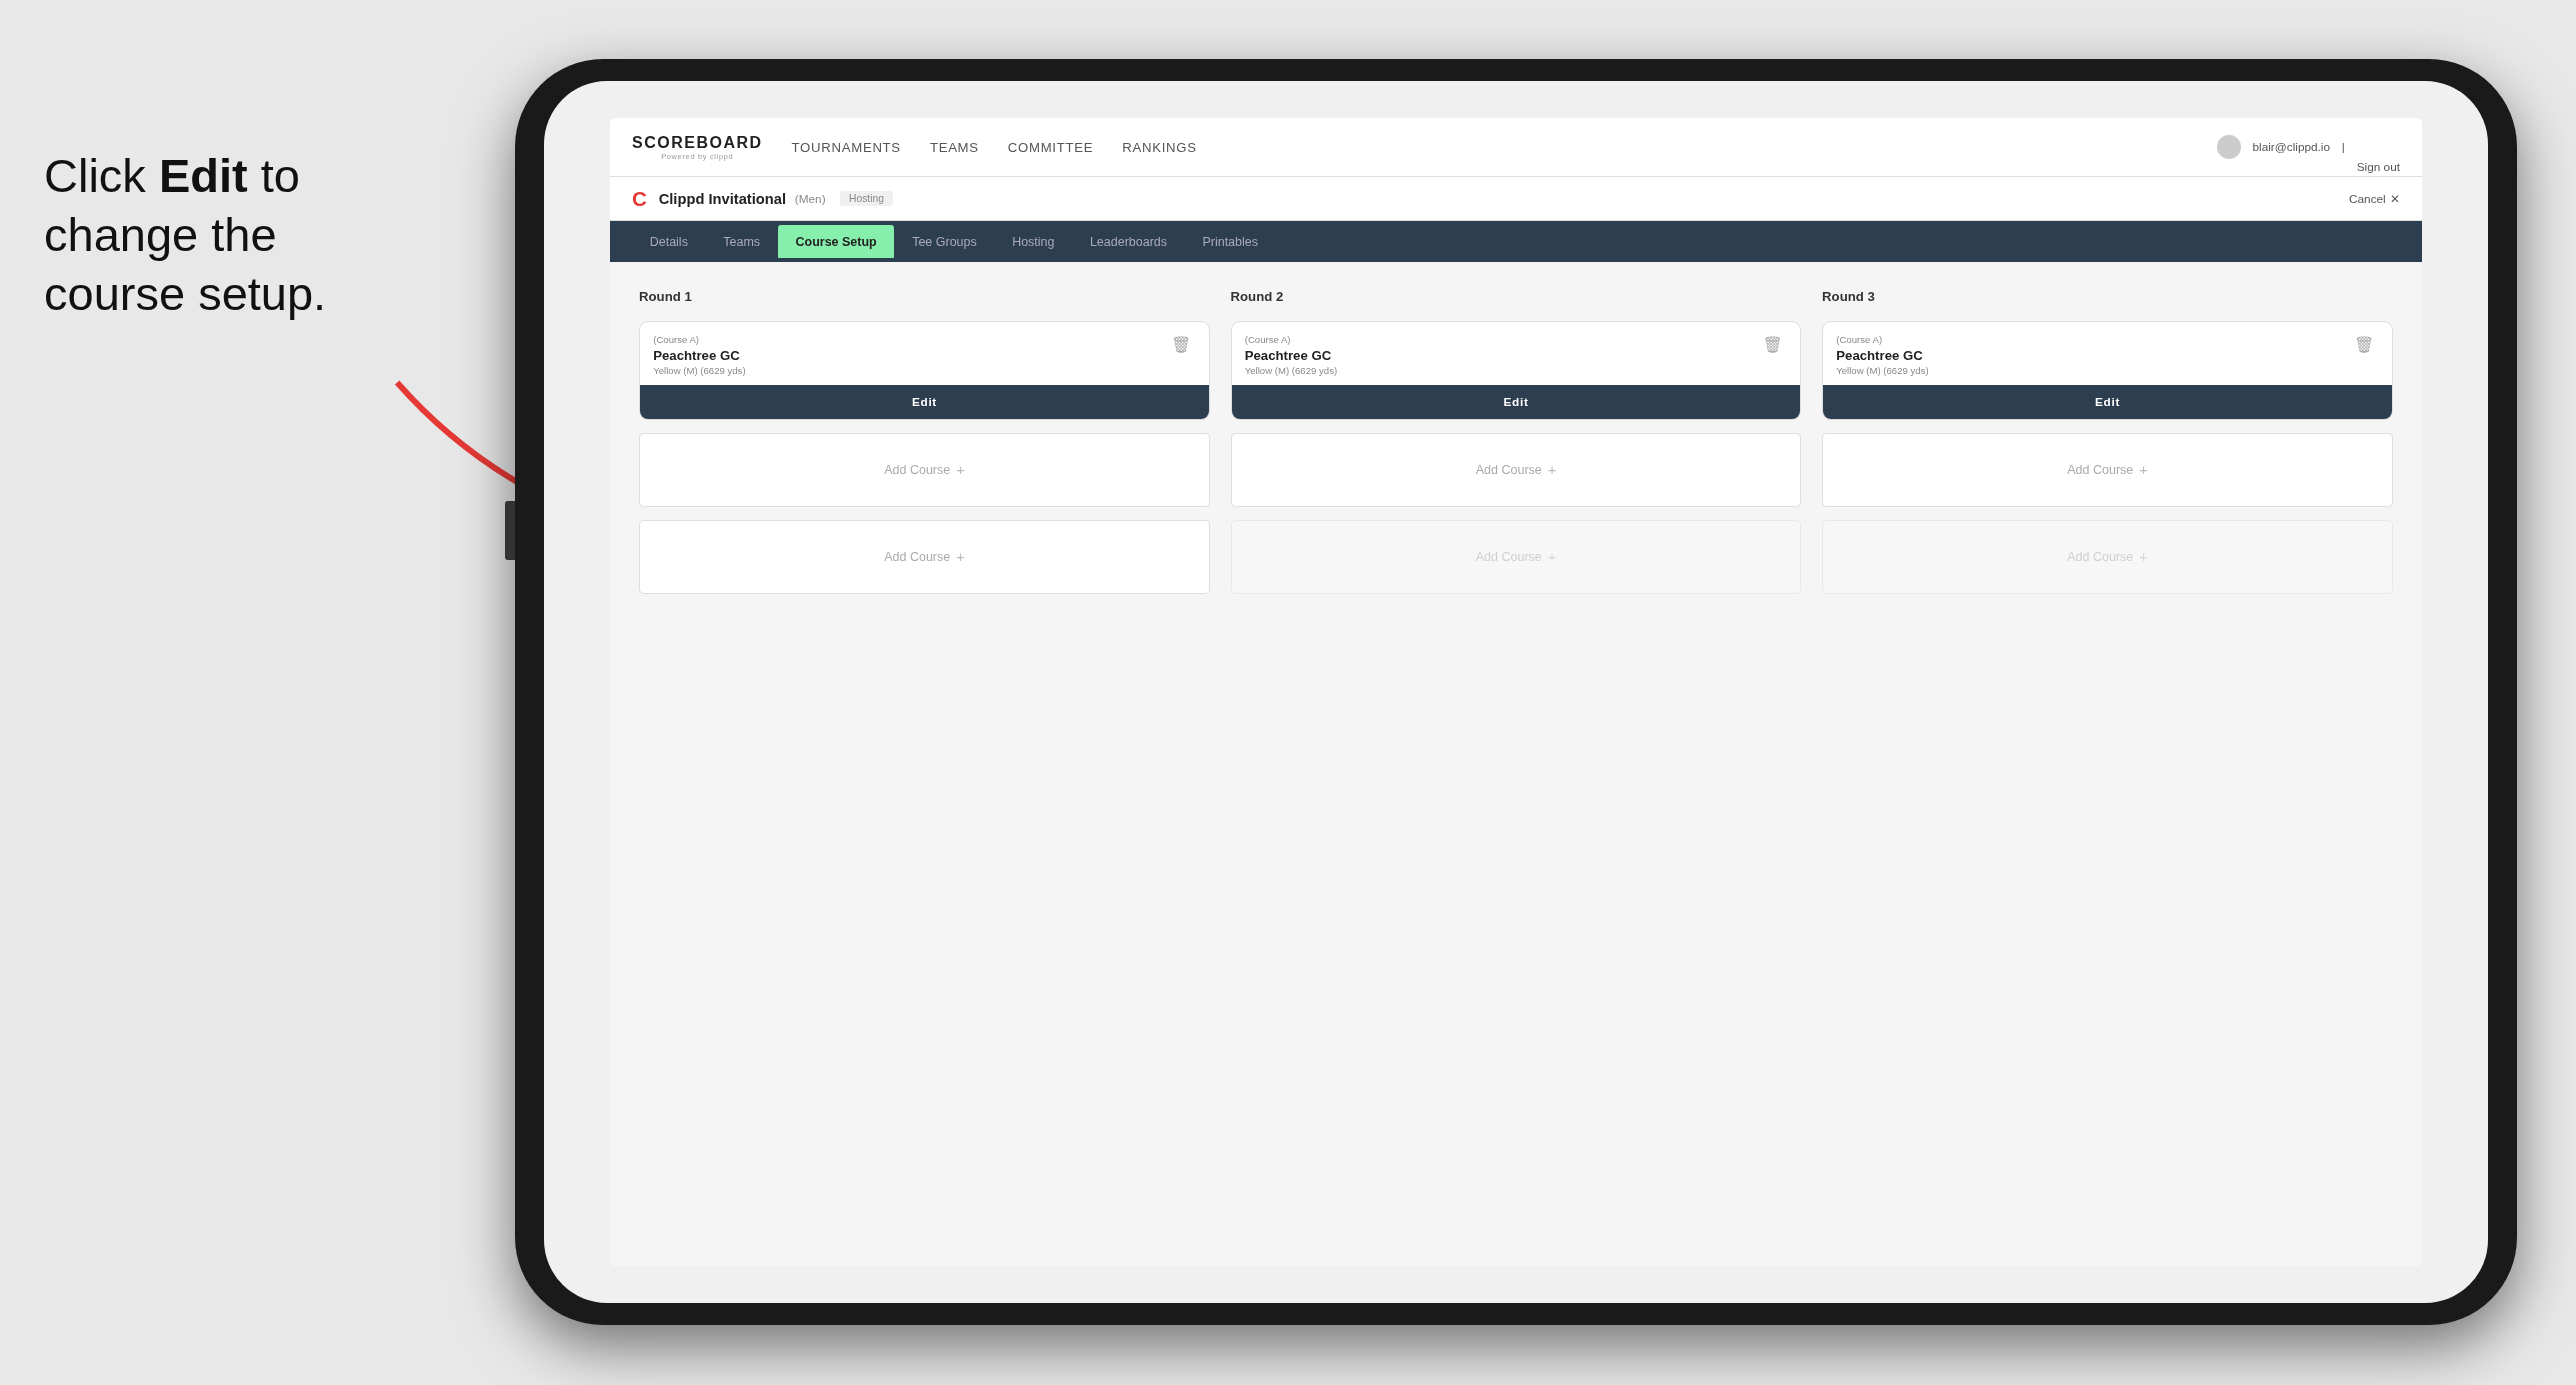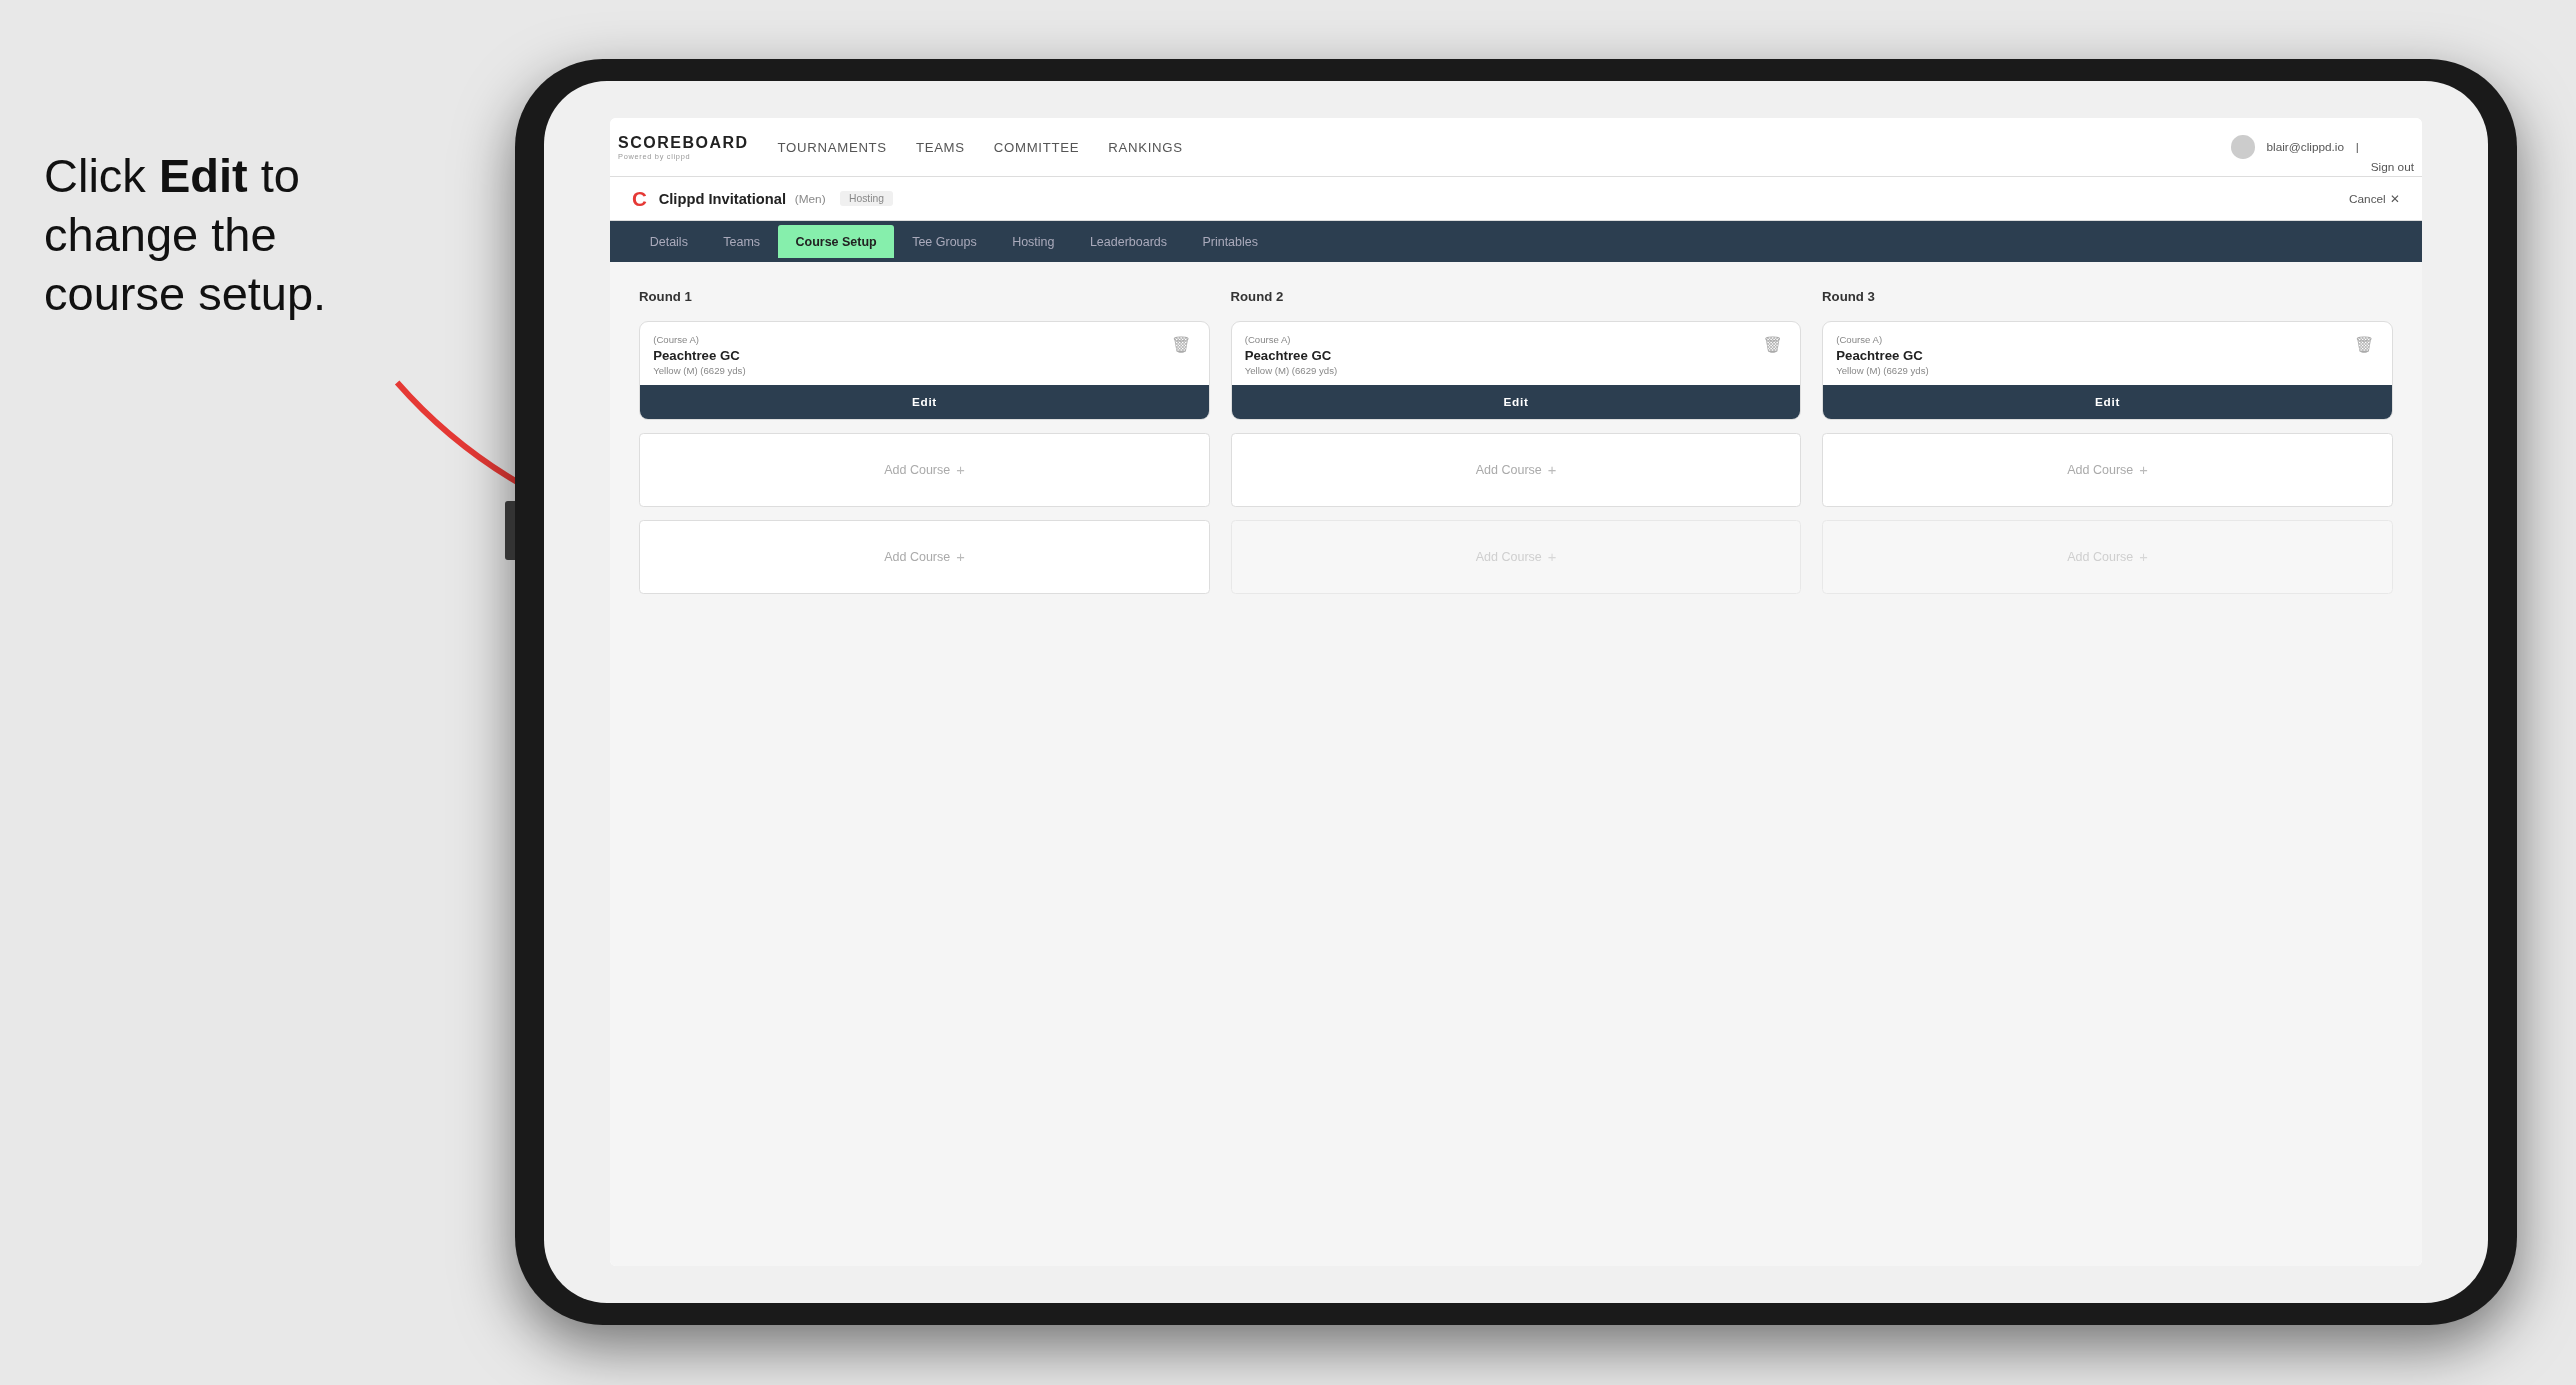--- a/index.html
+++ b/index.html
@@ -83,23 +83,24 @@
       display: flex;
       flex-direction: column;
     }
 
     
     .top-nav {
       background: #fff;
       border-bottom: 0.7px solid #ddd;
       display: flex;
       align-items: center;
-      padding: 0 8px;
+      padding: 0 22px;
       height: 59px;
       flex-shrink: 0;
+      text-align: center;
     }
     .logo-area {
       display: flex;
       flex-direction: column;
       margin-right: 29px;
     }
     .logo-scoreboard {
       font-size: 16px;
       font-weight: 900;
       letter-spacing: 1.5px;

